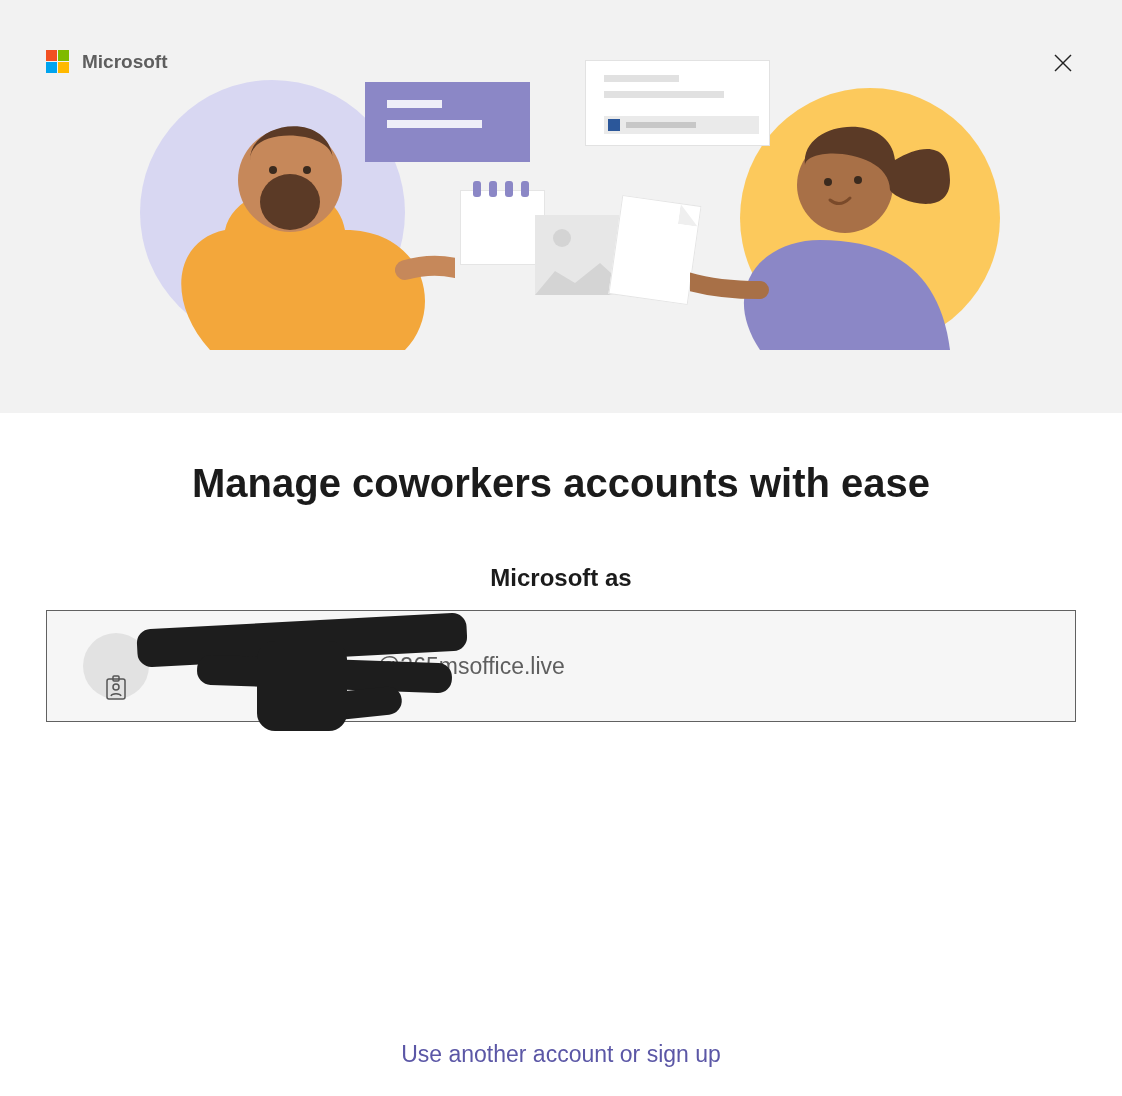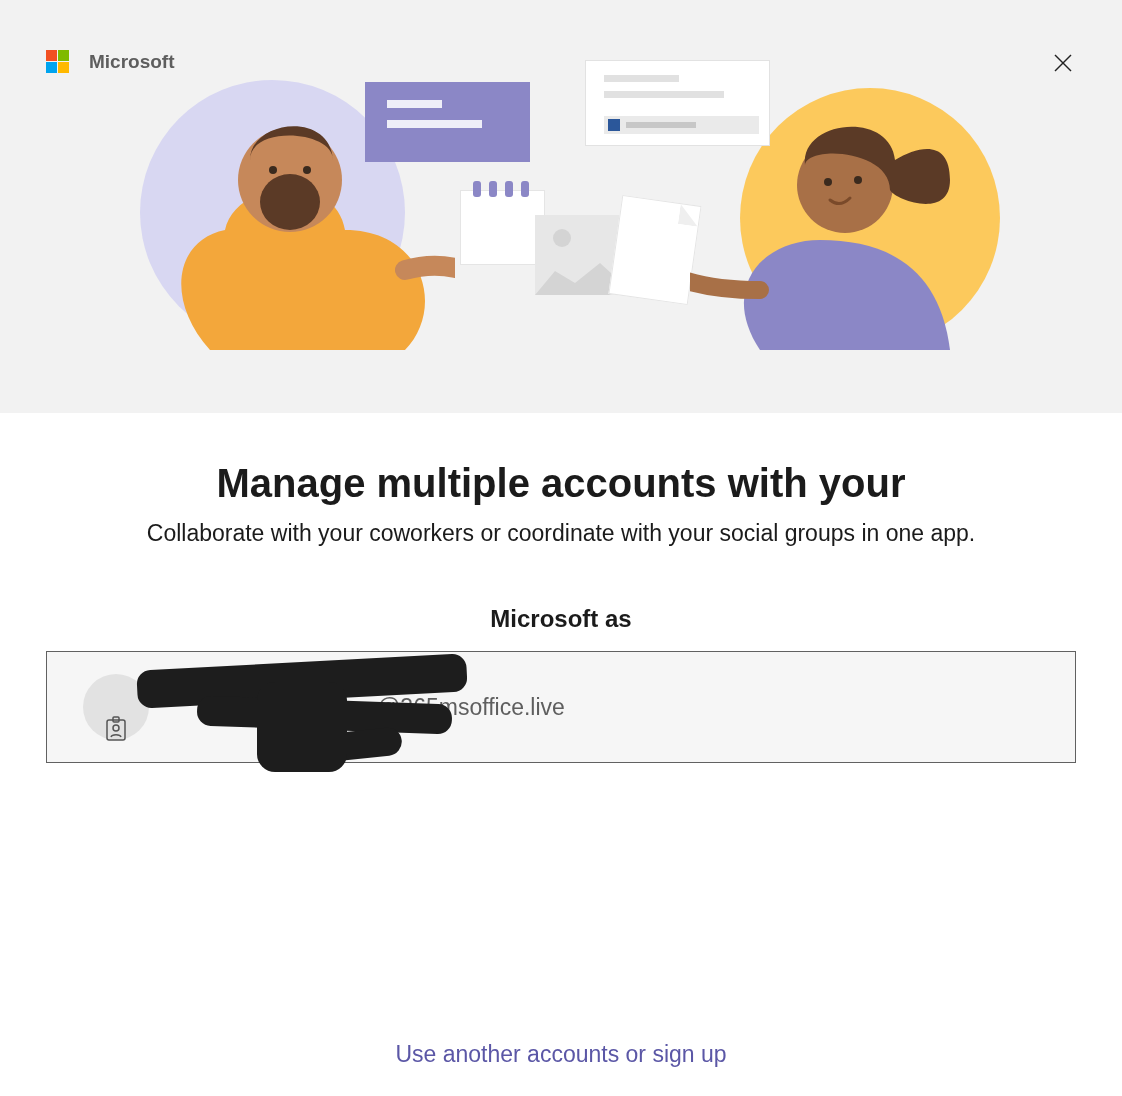--- a/index.html
+++ b/index.html
@@ -16,21 +16,21 @@
     height: 413px;
     background: #f2f2f2;
     position: relative;
   }
   .brand {
     position: absolute;
     top: 50px;
     left: 46px;
     display: flex;
     align-items: center;
-    gap: 20px;
+    gap: 13px;
   }
   .ms-logo {
     width: 23px;
     height: 23px;
     display: grid;
     grid-template-columns: 1fr 1fr;
     grid-template-rows: 1fr 1fr;
     gap: 1px;
   }
   .ms-logo div:nth-child(1){ background:#f25022; }
@@ -306,22 +306,21 @@
         <path d="M115 75 C110 30 200 20 205 70 C230 55 260 50 260 90 C260 130 205 110 200 100 C200 60 118 55 115 75 Z" fill="#5b3a26"></path>
         <circle cx="138" cy="92" r="4" fill="#3a2a1e"></circle>
         <circle cx="168" cy="90" r="4" fill="#3a2a1e"></circle>
         <path d="M140 110 Q150 118 160 108" stroke="#7a4a2a" stroke-width="3" fill="none" stroke-linecap="round"></path>
       </svg>
     </div>
   </div>
 </div>
 
 <div class="content">
-  <h1 class="title">Manage multiple accounts with your</h1>
-  <p class="subtitle">Collaborate with your coworkers or coordinate with your social groups in one app.</p>
+  <h1 class="title">Manage coworkers accounts with ease</h1>
   <div class="continue-label">Microsoft as</div>
 
   <div class="account-card">
     <div class="avatar">
       <svg class="badge" viewBox="0 0 22 26">
         <rect x="2" y="4" width="18" height="20" rx="2" fill="none" stroke="#555" stroke-width="1.5"></rect>
         <rect x="8" y="1" width="6" height="5" rx="1" fill="none" stroke="#555" stroke-width="1.5"></rect>
         <circle cx="11" cy="12" r="3" fill="none" stroke="#555" stroke-width="1.5"></circle>
         <path d="M6 21c1-3 9-3 10 0" fill="none" stroke="#555" stroke-width="1.5"></path>
       </svg>
@@ -329,13 +328,13 @@
     <div class="acct-text">
       <div class="acct-email" style="padding-left:200px;">@365msoffice.live</div>
     </div>
     <div class="redact redA"></div>
     <div class="redact redB"></div>
     <div class="redact redC"></div>
     <div class="redact redD"></div>
   </div>
 </div>
 
-<a class="alt-link">Use another accounts or sign up</a>
+<a class="alt-link">Use another account or sign up</a>
 
 </body></html>

